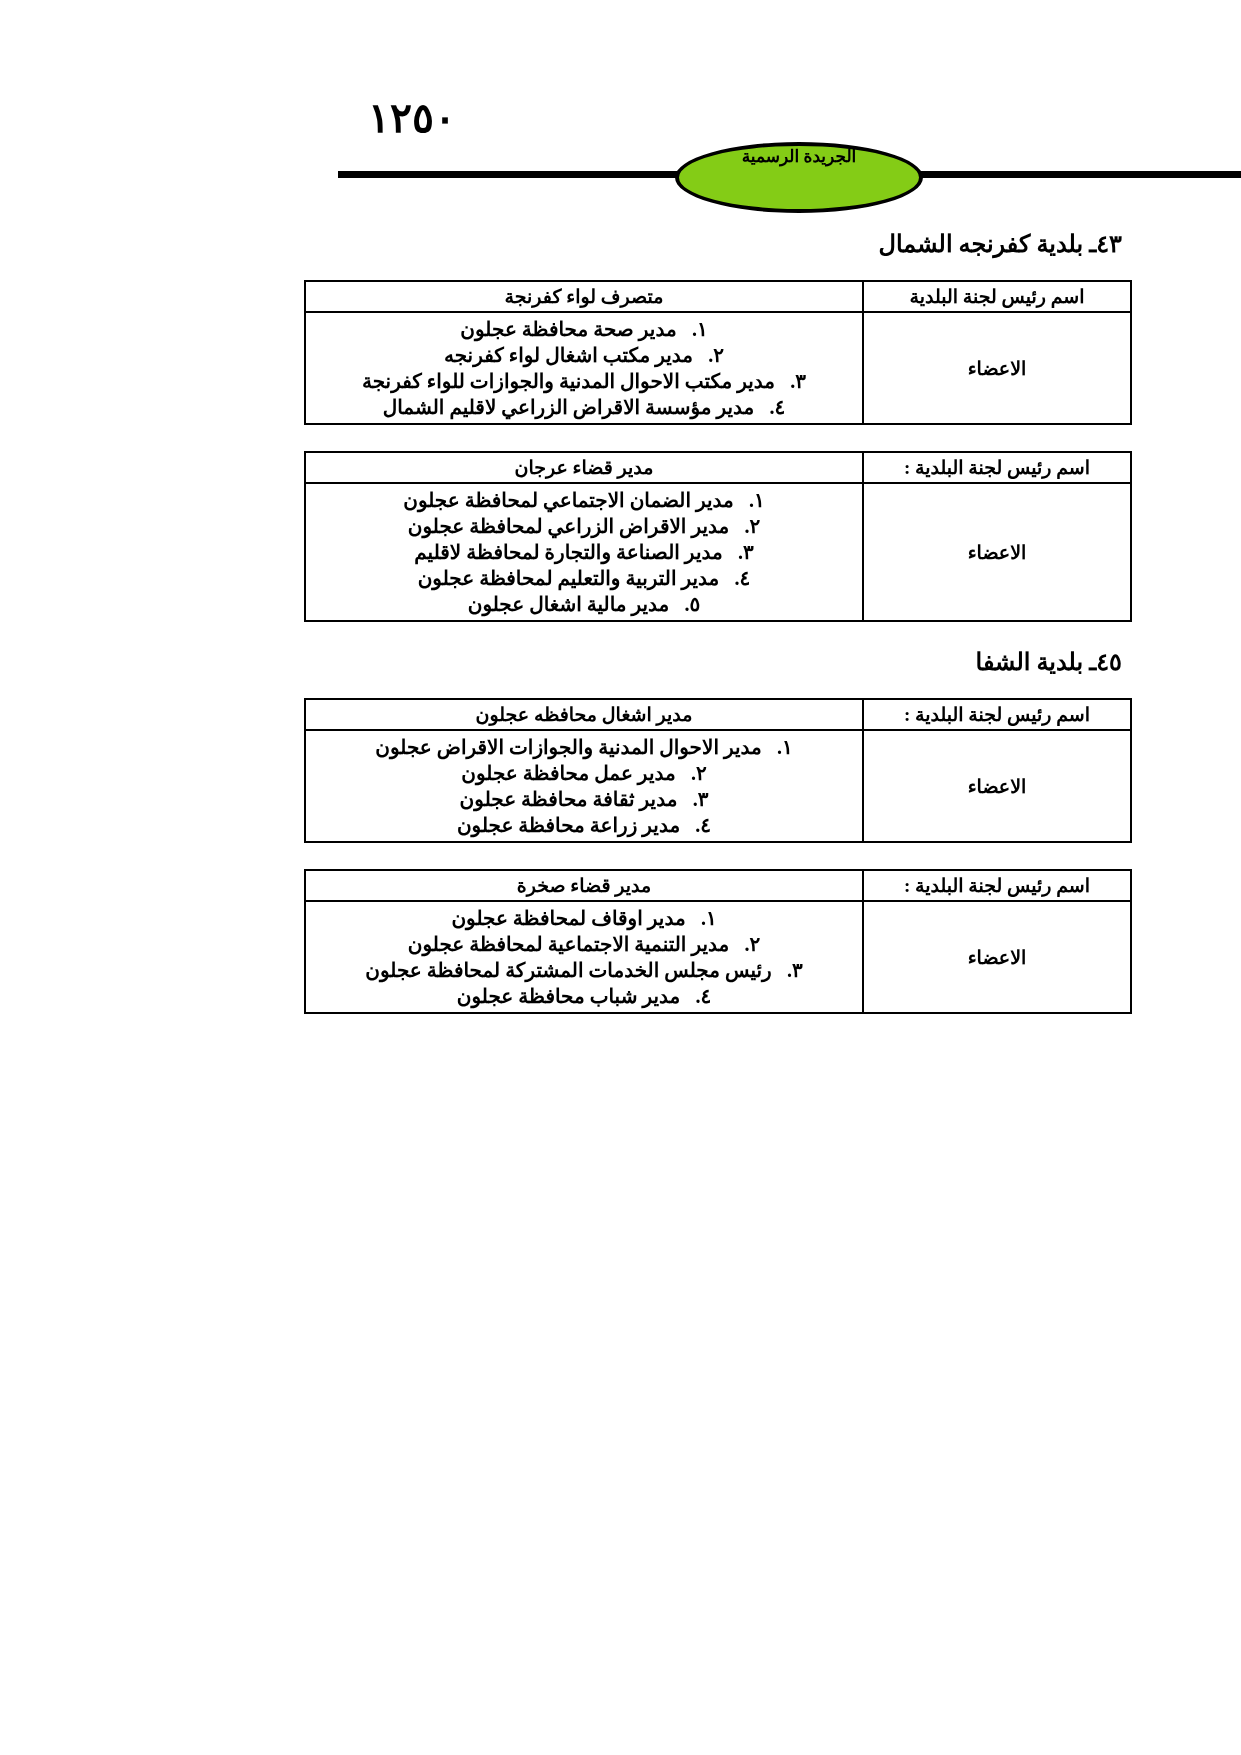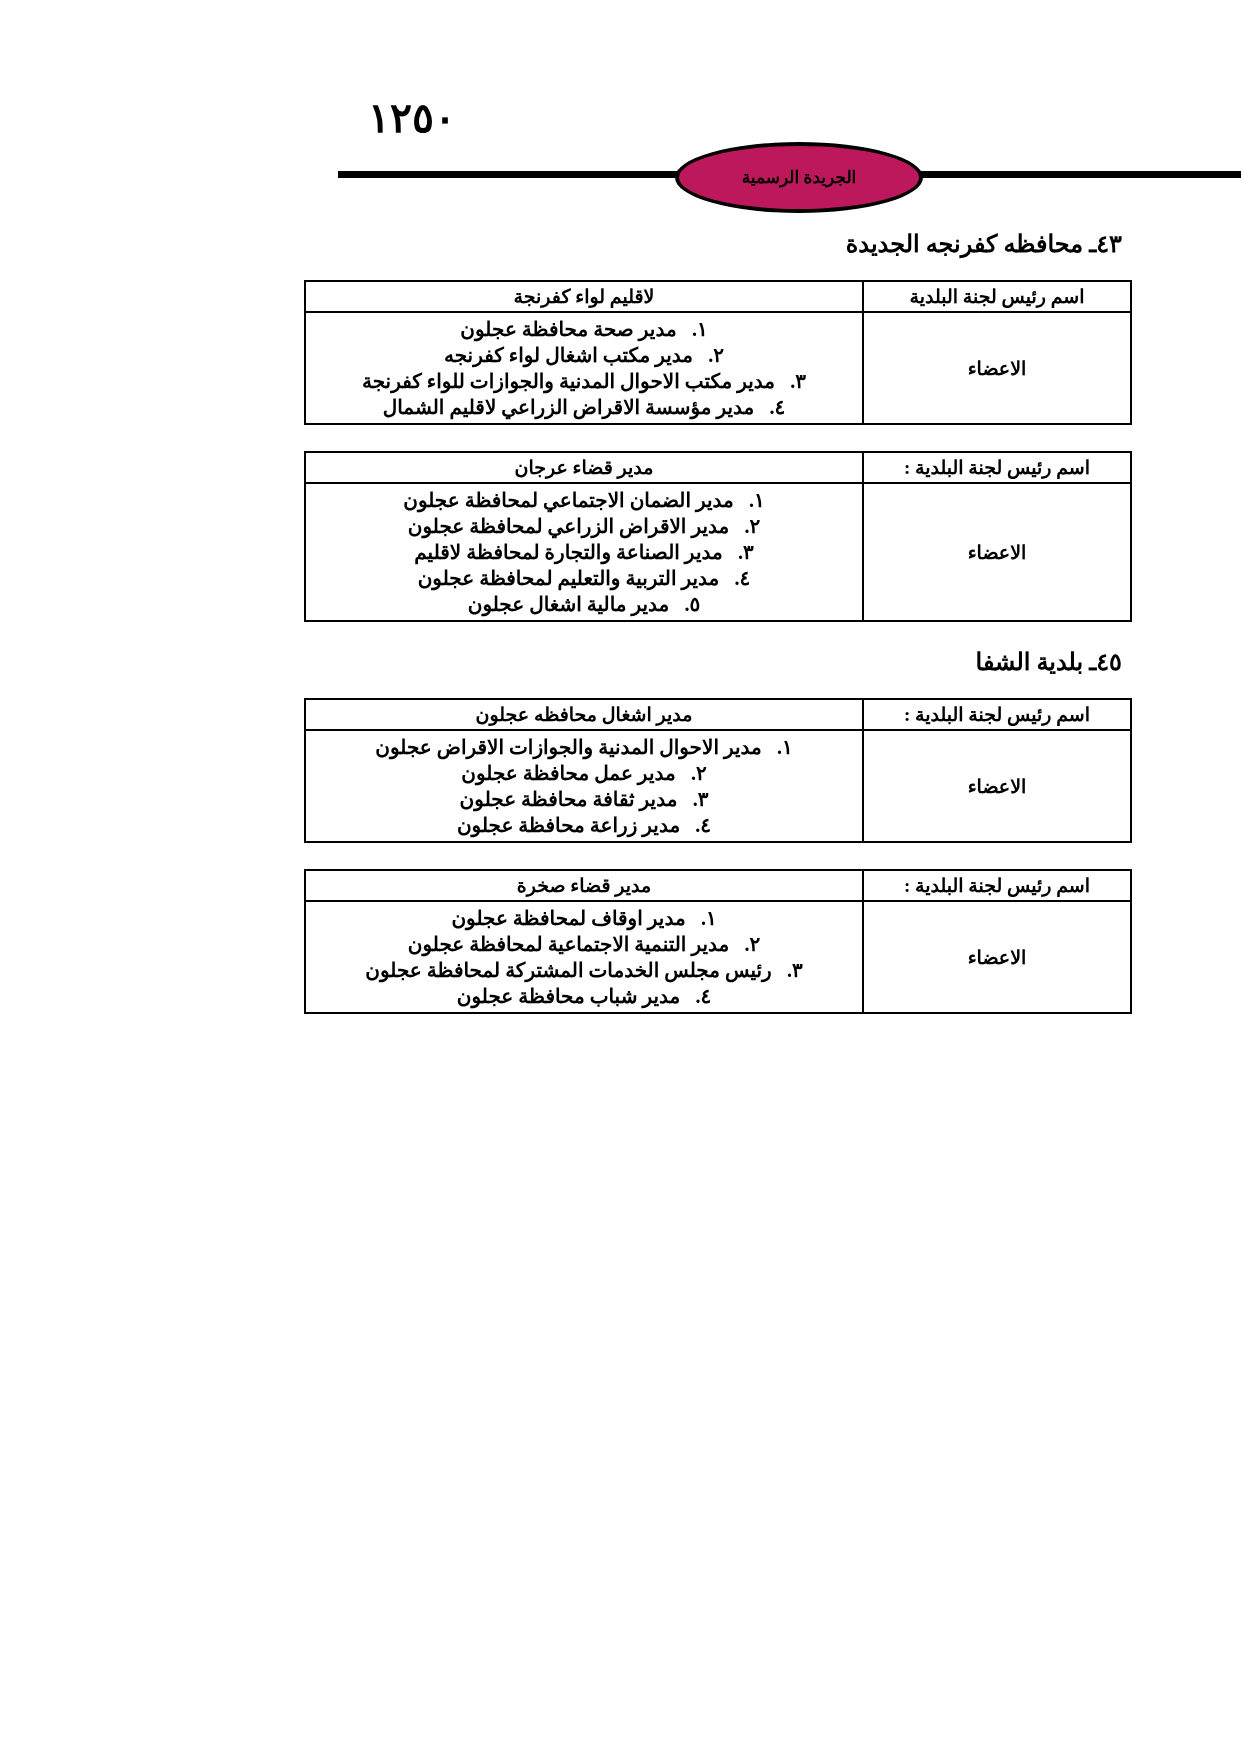--- a/index.html
+++ b/index.html
@@ -47,23 +47,23 @@
     background: #000000;
   }
   .header-oval {
     position: absolute;
     top: 98px;
     left: 412px;
     width: 240px;
     height: 63px;
     border: 4px solid #000000;
     border-radius: 50%;
-    background: #be185d;
+    background: #84cc16;
     display: flex;
-    align-items: center;
+    align-items: flex-start;
     justify-content: center;
   }
   .header-oval span {
     font-size: 17px;
     font-weight: bold;
     font-family: "Liberation Serif", serif;
   }
 
   
   .content {
@@ -142,26 +142,26 @@
     <div class="page-number">١٢٥٠</div>
     <div class="rule"></div>
     <div class="header-oval">
       <span>الجريدة الرسمية</span>
     </div>
   </div>
 
   <div class="content">
 
     <div class="section">
-      <h2 class="section-title">٤٣ـ محافظه كفرنجه الجديدة</h2>
+      <h2 class="section-title">٤٣ـ بلدية كفرنجه الشمال</h2>
       <table class="tbl">
         <tbody>
             <tr class="head-row">
           <td class="col-right">اسم رئيس لجنة البلدية</td>
-          <td class="col-left">لاقليم لواء كفرنجة</td>
+          <td class="col-left">متصرف لواء كفرنجة</td>
         </tr>
         <tr>
           <td class="col-right members-cell">الاعضاء</td>
           <td class="col-left item-cell">
             <ol class="items">
               <li><span class="num">١.</span> <span>مدير صحة محافظة عجلون</span></li>
               <li><span class="num">٢.</span> <span>مدير مكتب اشغال لواء كفرنجه</span></li>
               <li><span class="num">٣.</span> <span>مدير مكتب الاحوال المدنية والجوازات للواء كفرنجة</span></li>
               <li><span class="num">٤.</span> <span>مدير مؤسسة الاقراض الزراعي لاقليم الشمال</span></li>
             </ol>

